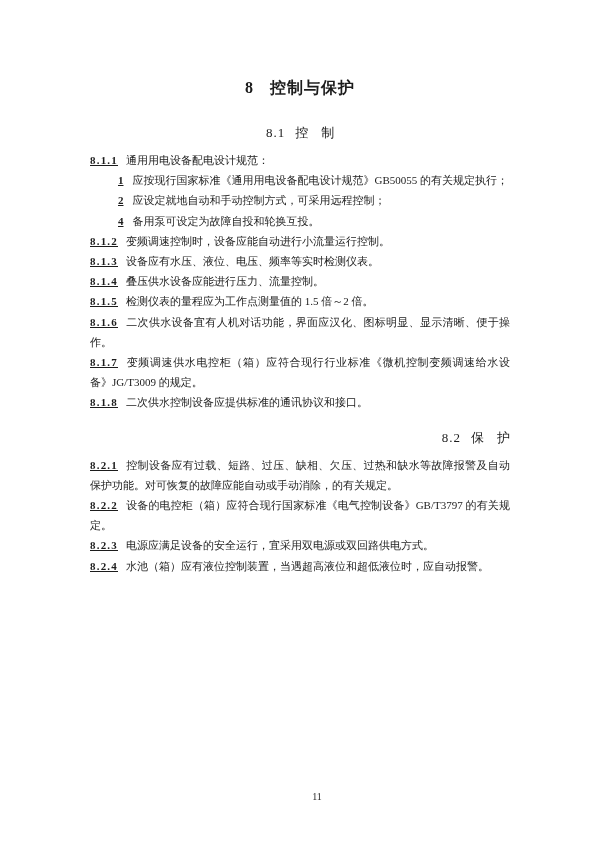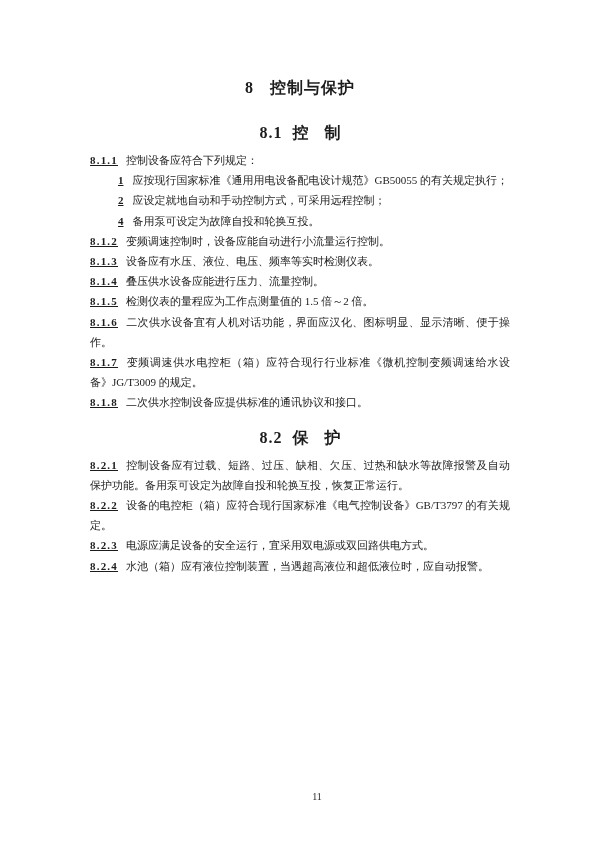--- a/index.html
+++ b/index.html
@@ -24,27 +24,28 @@
     font-weight: bold;
     text-align: center;
     line-height: 20px;
     letter-spacing: 1px;
   }
   .chapter-title .chap-num {
     margin-right: 16px;
   }
   .section-heading {
     margin: 27px 0 9px 0;
-    font-size: 16px;
-    font-weight: bold;
+    font-size: 13px;
+    font-weight: normal;
     text-align: center;
     line-height: 16px;
   }
   .section-heading.second {
     margin-top: 17px;
+    text-align: right;
   }
   .section-heading .sec-num {
     margin-right: 10px;
     letter-spacing: 1px;
   }
   .clause {
     margin: 0;
     font-size: 11px;
     line-height: 20.2px;
     text-align: justify;
@@ -80,36 +81,36 @@
 <div class="page">
 
   <h1 class="chapter-title">
     <span class="chap-num">8</span><span>控制与保护</span>
   </h1>
 
   <h2 class="section-heading">
     <span class="sec-num">8.1</span><span>控　制</span>
   </h2>
 
-  <p class="clause"><span class="num">8.1.1</span><span>控制设备应符合下列规定：</span></p>
+  <p class="clause"><span class="num">8.1.1</span><span>通用用电设备配电设计规范：</span></p>
   <p class="clause sub"><span class="num">1</span><span>应按现行国家标准《通用用电设备配电设计规范》GB50055 的有关规定执行；</span></p>
   <p class="clause sub"><span class="num">2</span><span>应设定就地自动和手动控制方式，可采用远程控制；</span></p>
   <p class="clause sub"><span class="num">4</span><span>备用泵可设定为故障自投和轮换互投。</span></p>
   <p class="clause"><span class="num">8.1.2</span><span>变频调速控制时，设备应能自动进行小流量运行控制。</span></p>
   <p class="clause"><span class="num">8.1.3</span><span>设备应有水压、液位、电压、频率等实时检测仪表。</span></p>
   <p class="clause"><span class="num">8.1.4</span><span>叠压供水设备应能进行压力、流量控制。</span></p>
   <p class="clause"><span class="num">8.1.5</span><span>检测仪表的量程应为工作点测量值的 1.5 倍～2 倍。</span></p>
   <p class="clause"><span class="num">8.1.6</span><span>二次供水设备宜有人机对话功能，界面应汉化、图标明显、显示清晰、便于操作。</span></p>
   <p class="clause"><span class="num">8.1.7</span><span>变频调速供水电控柜（箱）应符合现行行业标准《微机控制变频调速给水设备》JG/T3009 的规定。</span></p>
   <p class="clause"><span class="num">8.1.8</span><span>二次供水控制设备应提供标准的通讯协议和接口。</span></p>
 
   <h2 class="section-heading second">
     <span class="sec-num">8.2</span><span>保　护</span>
   </h2>
 
-  <p class="clause"><span class="num">8.2.1</span><span>控制设备应有过载、短路、过压、缺相、欠压、过热和缺水等故障报警及自动保护功能。备用泵可设定为故障自投和轮换互投，恢复正常运行。</span></p>
+  <p class="clause"><span class="num">8.2.1</span><span>控制设备应有过载、短路、过压、缺相、欠压、过热和缺水等故障报警及自动保护功能。对可恢复的故障应能自动或手动消除，的有关规定。</span></p>
   <p class="clause"><span class="num">8.2.2</span><span>设备的电控柜（箱）应符合现行国家标准《电气控制设备》GB/T3797 的有关规定。</span></p>
   <p class="clause"><span class="num">8.2.3</span><span>电源应满足设备的安全运行，宜采用双电源或双回路供电方式。</span></p>
   <p class="clause"><span class="num">8.2.4</span><span>水池（箱）应有液位控制装置，当遇超高液位和超低液位时，应自动报警。</span></p>
 
   <div class="page-number">11</div>
 
 </div>
 
 </body></html>

